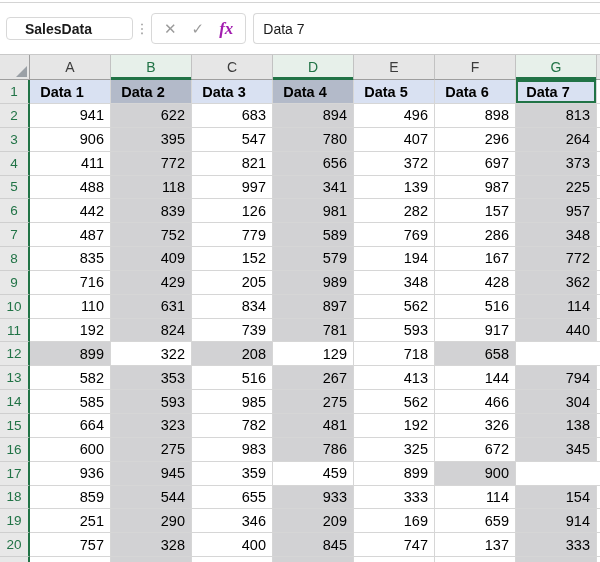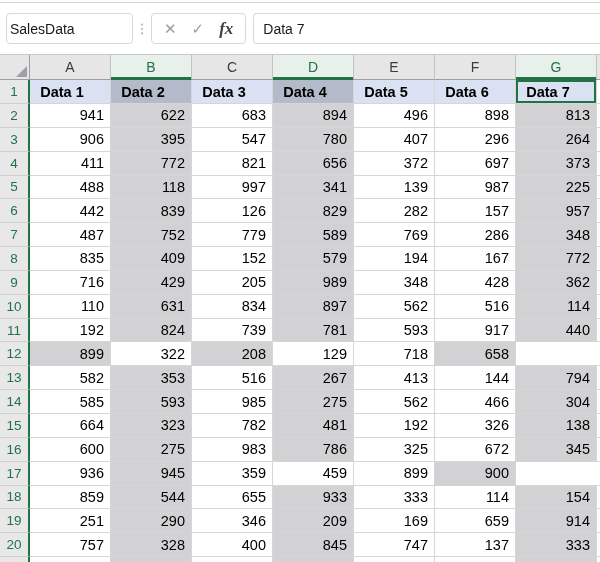--- a/index.html
+++ b/index.html
@@ -16,37 +16,37 @@
     width:600px;height:562px;overflow:hidden;background:#fff;
     font-family:"Liberation Sans",sans-serif;
     -webkit-font-smoothing:antialiased;
   }
   .topline{height:2px;background:#fff;border-bottom:1px solid #d4d4d4;}
   .formula-row{
     height:51px;display:flex;align-items:center;background:#fff;
     padding-left:6px;box-sizing:border-box;
   }
   .namebox{
-    width:127px;height:31px;border:1px solid #d8d8d8;border-radius:4px;
-    display:flex;align-items:center;padding-left:3px;box-sizing:border-box;
-    font-size:14px;color:#1a1a1a;background:#fff;
+    width:127px;height:23px;border:1px solid #d8d8d8;border-radius:4px;
+    display:flex;align-items:center;padding-left:18px;box-sizing:border-box;
+    font-size:14px;color:#1a1a1a;background:#fff;font-weight:bold;
   }
   .dots{
     width:18px;text-align:center;color:#8f8f8f;font-size:13px;
     line-height:1;user-select:none;
   }
   .fxgroup{
     height:31px;border:1px solid #d8d8d8;border-radius:4px;background:#fff;
     display:flex;align-items:center;column-gap:15px;
     padding:0 12px;box-sizing:border-box;margin-right:7px;
   }
   .icon-x,.icon-check{font-size:15px;color:#9b9b9b;line-height:1;}
   .icon-fx{
     font-family:"Liberation Serif",serif;font-style:italic;font-weight:600;
-    font-size:17px;color:#404040;line-height:1;
+    font-size:17px;color:#a21caf;line-height:1;
   }
   .formulabox{
     flex:1;height:31px;border:1px solid #d8d8d8;border-right:none;
     border-top-left-radius:4px;border-bottom-left-radius:4px;background:#fff;
     display:flex;align-items:center;padding-left:9px;box-sizing:border-box;
     font-size:14px;color:#1a1a1a;
   }
   .grid{border-top:1px solid #c9c9c9;height:508px;overflow:hidden;background:#fff;}
   .hdr-row{display:flex;height:25px;}
   .corner{
@@ -186,21 +186,21 @@
           <div class="cell">139</div>
           <div class="cell">987</div>
           <div class="cell sel">225</div>
           <div class="cell filler"></div>
         </div>
         <div class="row">
           <div class="rowhdr">6</div>
           <div class="cell">442</div>
           <div class="cell sel">839</div>
           <div class="cell">126</div>
-          <div class="cell sel">829</div>
+          <div class="cell sel">981</div>
           <div class="cell">282</div>
           <div class="cell">157</div>
           <div class="cell sel">957</div>
           <div class="cell filler"></div>
         </div>
         <div class="row">
           <div class="rowhdr">7</div>
           <div class="cell">487</div>
           <div class="cell sel">752</div>
           <div class="cell">779</div>

